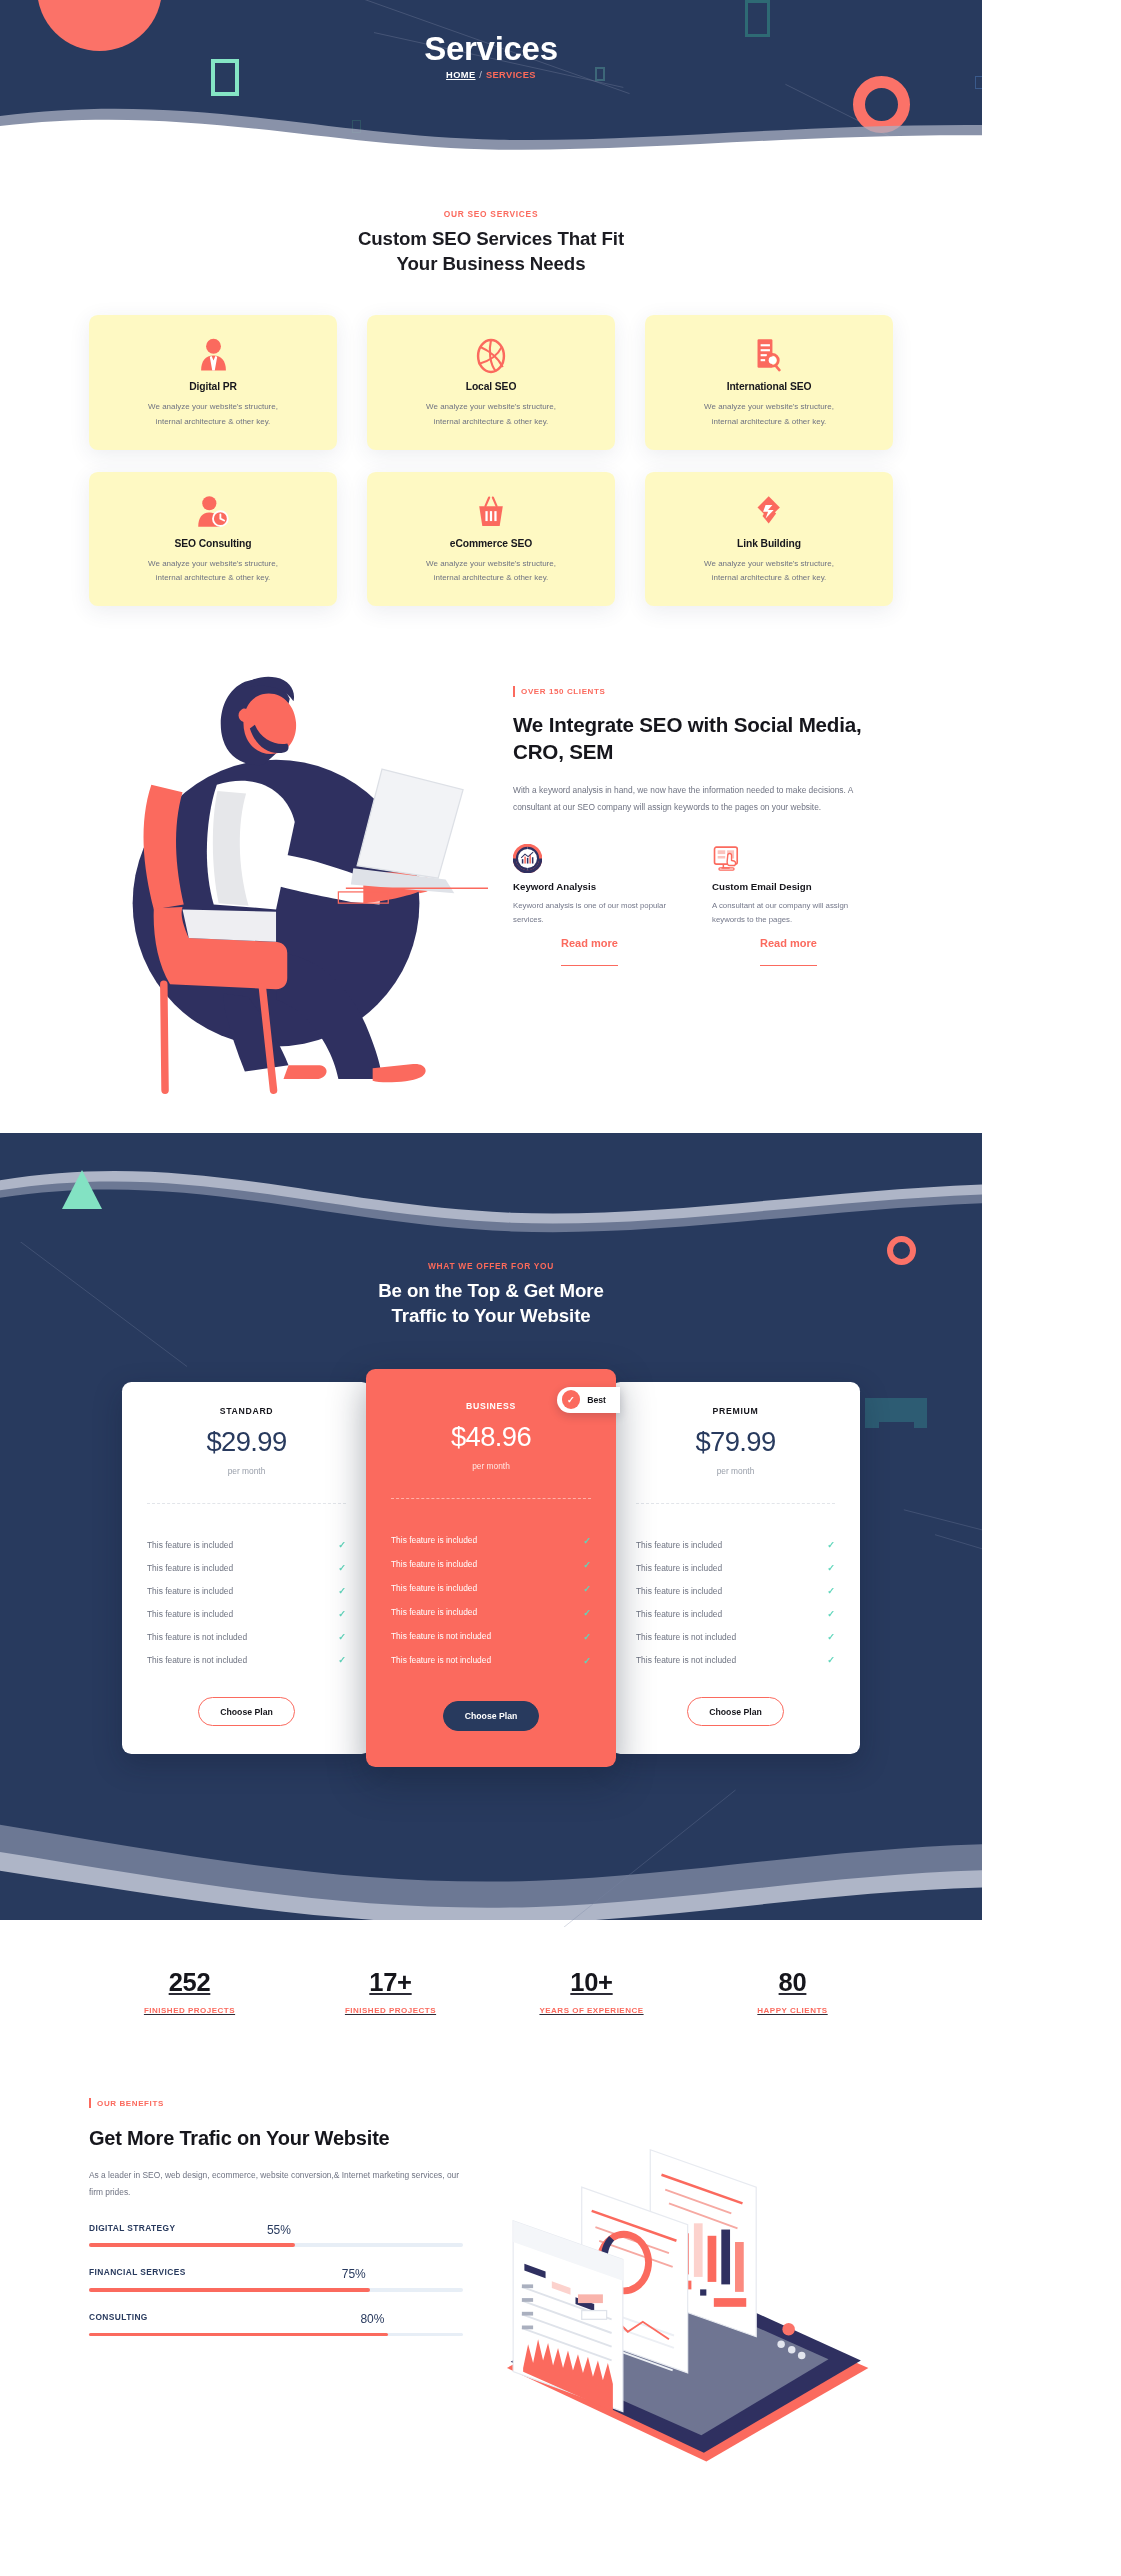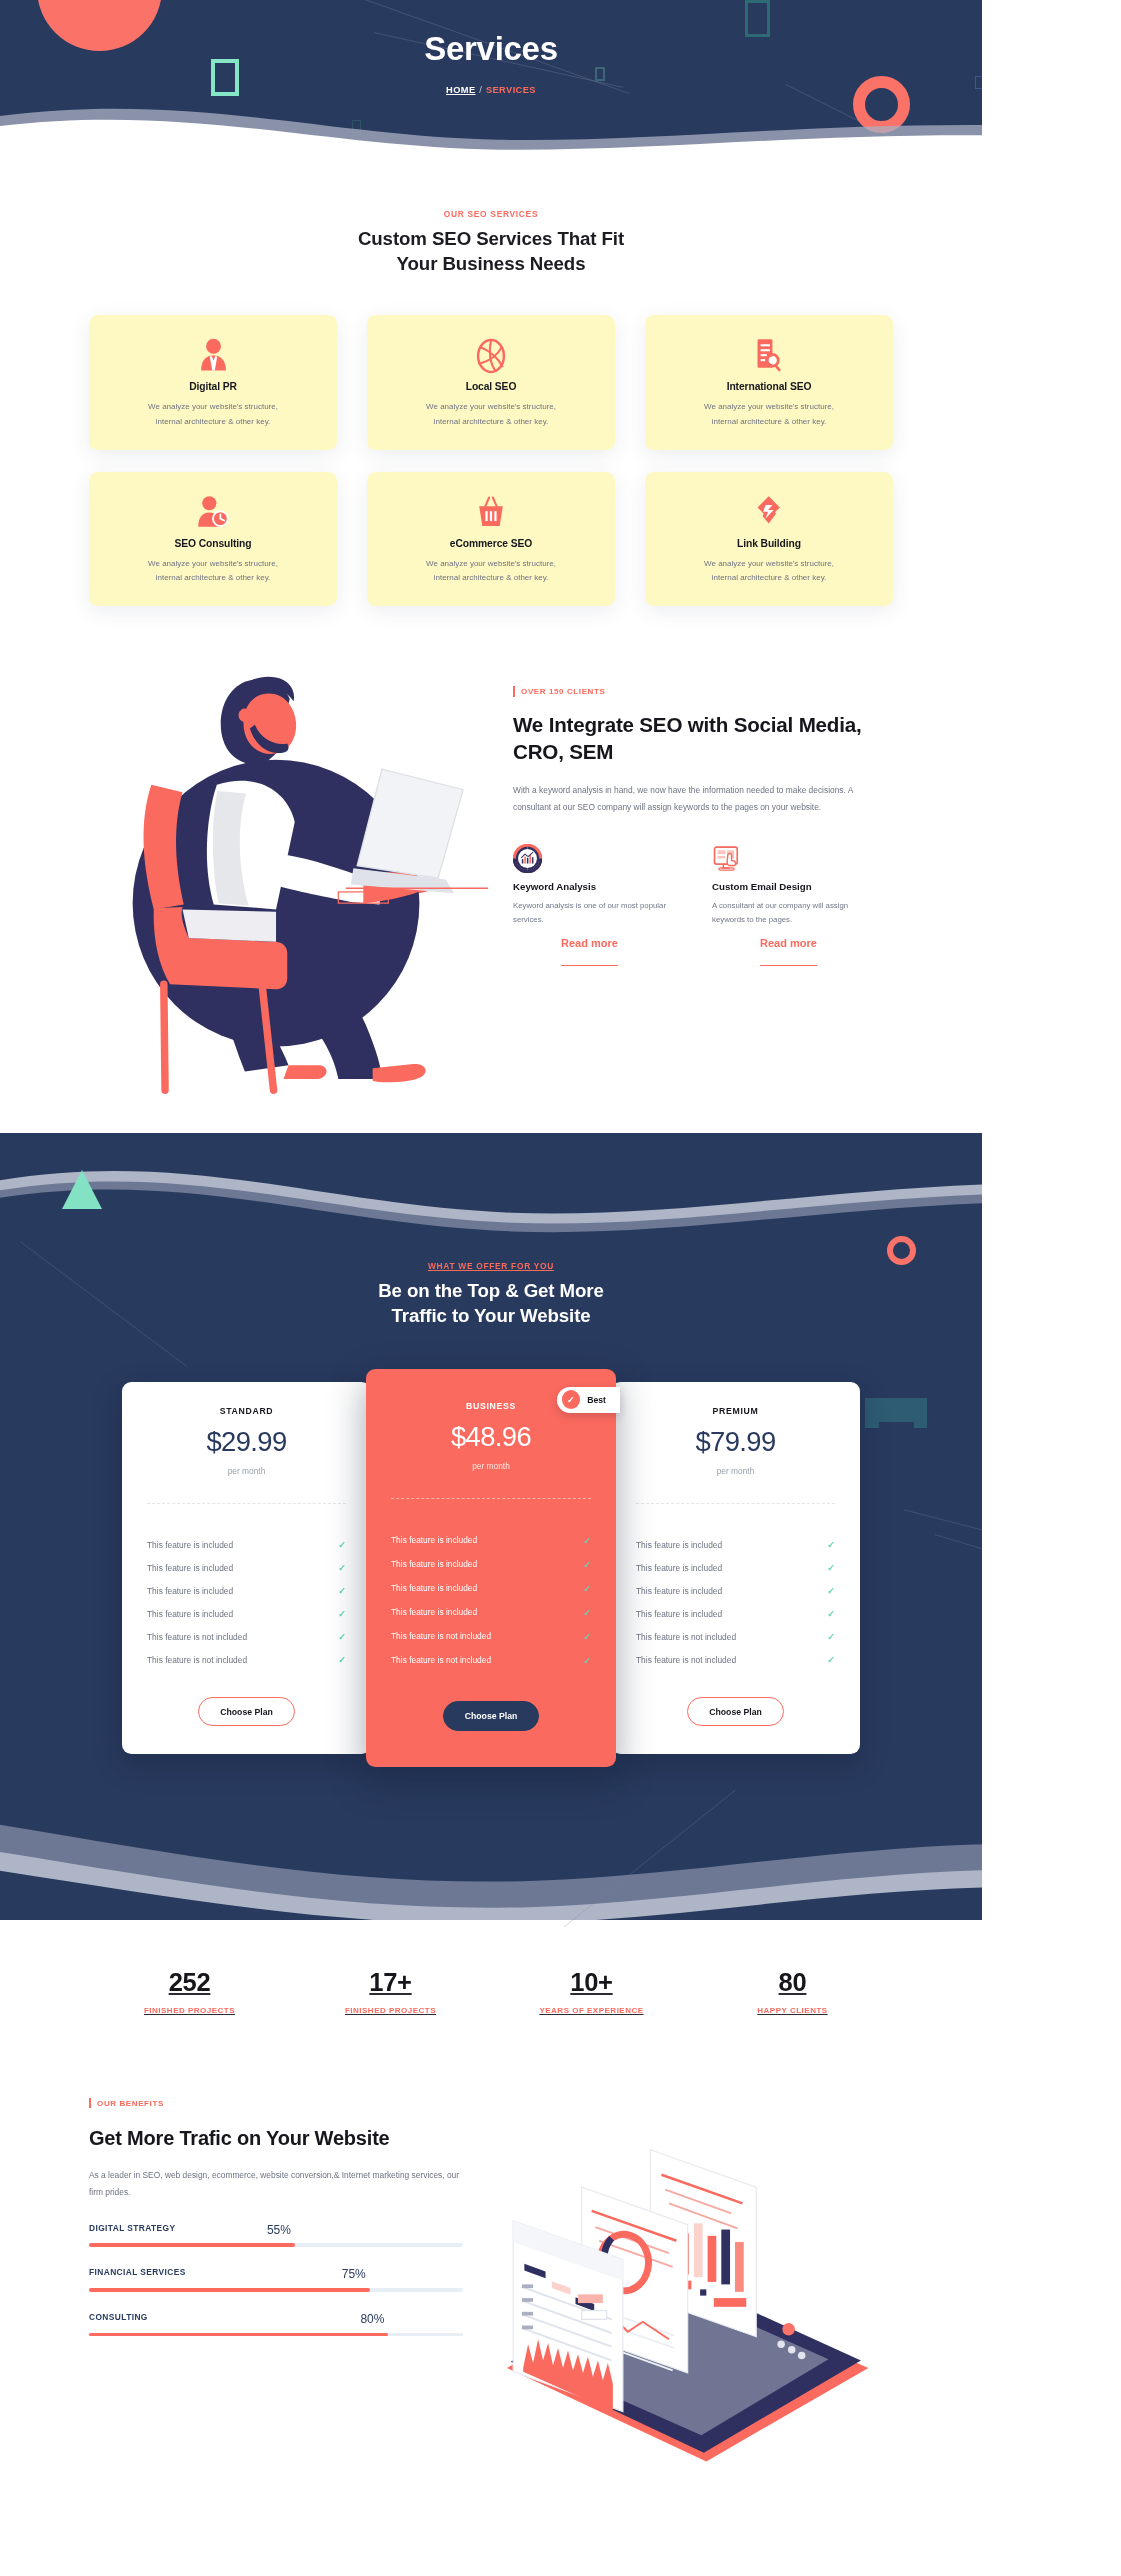--- a/index.html
+++ b/index.html
@@ -25,21 +25,21 @@
     padding-top:32px;
   }
   .hero-title {
     color:#ffffff;
     font-size:33px;
     font-weight:bold;
     letter-spacing:-0.3px;
     line-height:1;
   }
   .hero-crumbs {
-    margin-top:20px;
+    margin-top:5px;
     font-size:9.3px;
     font-weight:bold;
     letter-spacing:0.4px;
   }
   .hero-crumbs .crumb-home { color:#ffffff; }
   .hero-crumbs .crumb-sep { color:#c7ccda; margin:0 3.7px; font-weight:normal;}
   .hero-crumbs .crumb-current { color:#fc6a5a; }
 
   
   .dec { position:absolute; }
@@ -139,21 +139,21 @@
   }
 
   
   .pricing {
     position:relative; background:#283a5e;
     padding:0 0 0; margin-top:-0.6px;
   }
   .wave-top { display:block; width:1122px; height:109px; margin-top:-0.6px; }
   .wave-bottom { display:block; width:1122px; height:109px; margin-bottom:-0.6px;}
   .pricing-body { position:relative; z-index:4; padding:18.7px 0 44px; }
-  .pricing .eyebrow { color:#fc6a5a;text-decoration:underline; }
+  .pricing .eyebrow { color:#fc6a5a; }
   .pricing .sec-title { color:#ffffff; }
 
   .price-dec { position:absolute; z-index:1; }
   .dec-tri {
     width:0;height:0;border-left:20.6px solid transparent;border-right:20.6px solid transparent;
     border-bottom:39px solid #83e2c3; left:62px; top:-72px;
   }
   .dec-ring-pr {
     width:29px;height:29px;border-radius:50%;border:6.9px solid #fb7268;
     left:887px; top:-6.2px;

